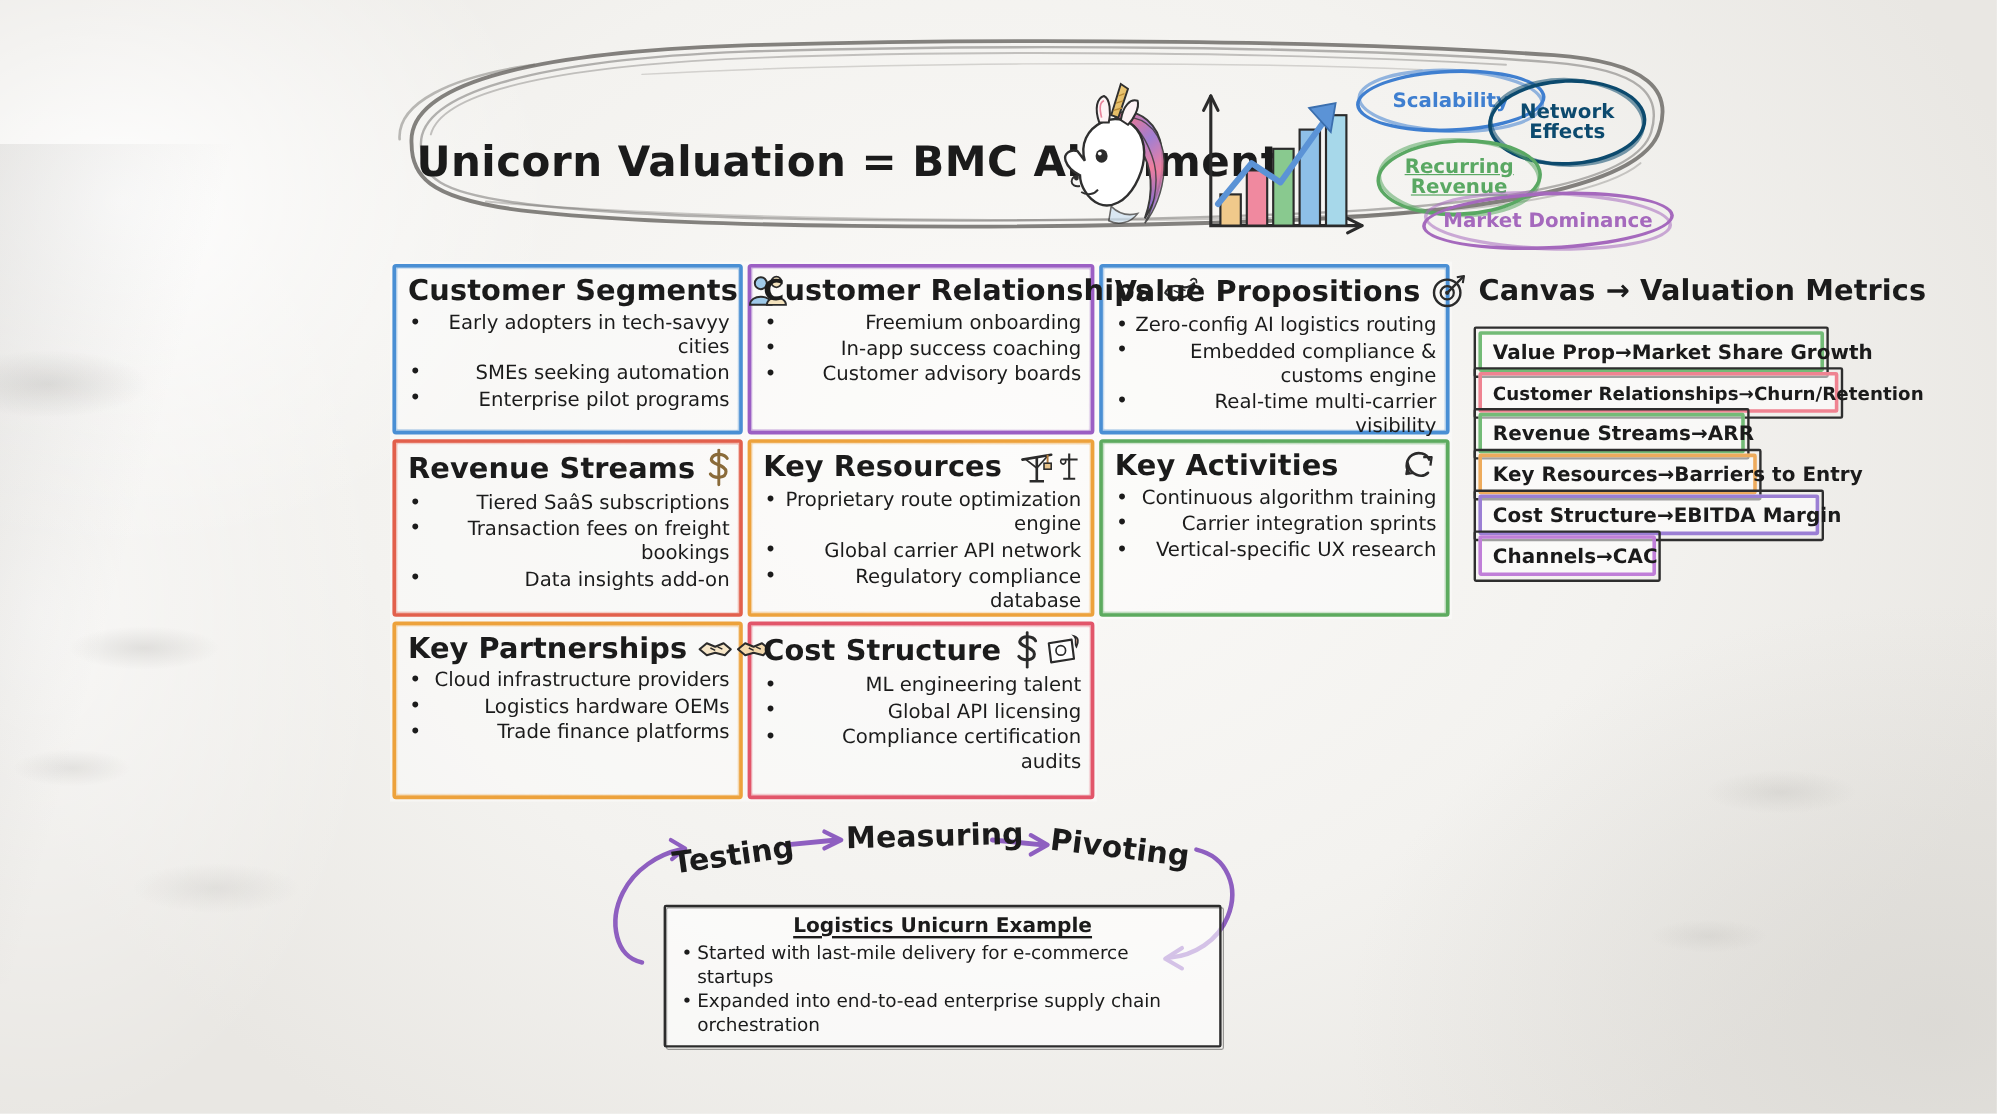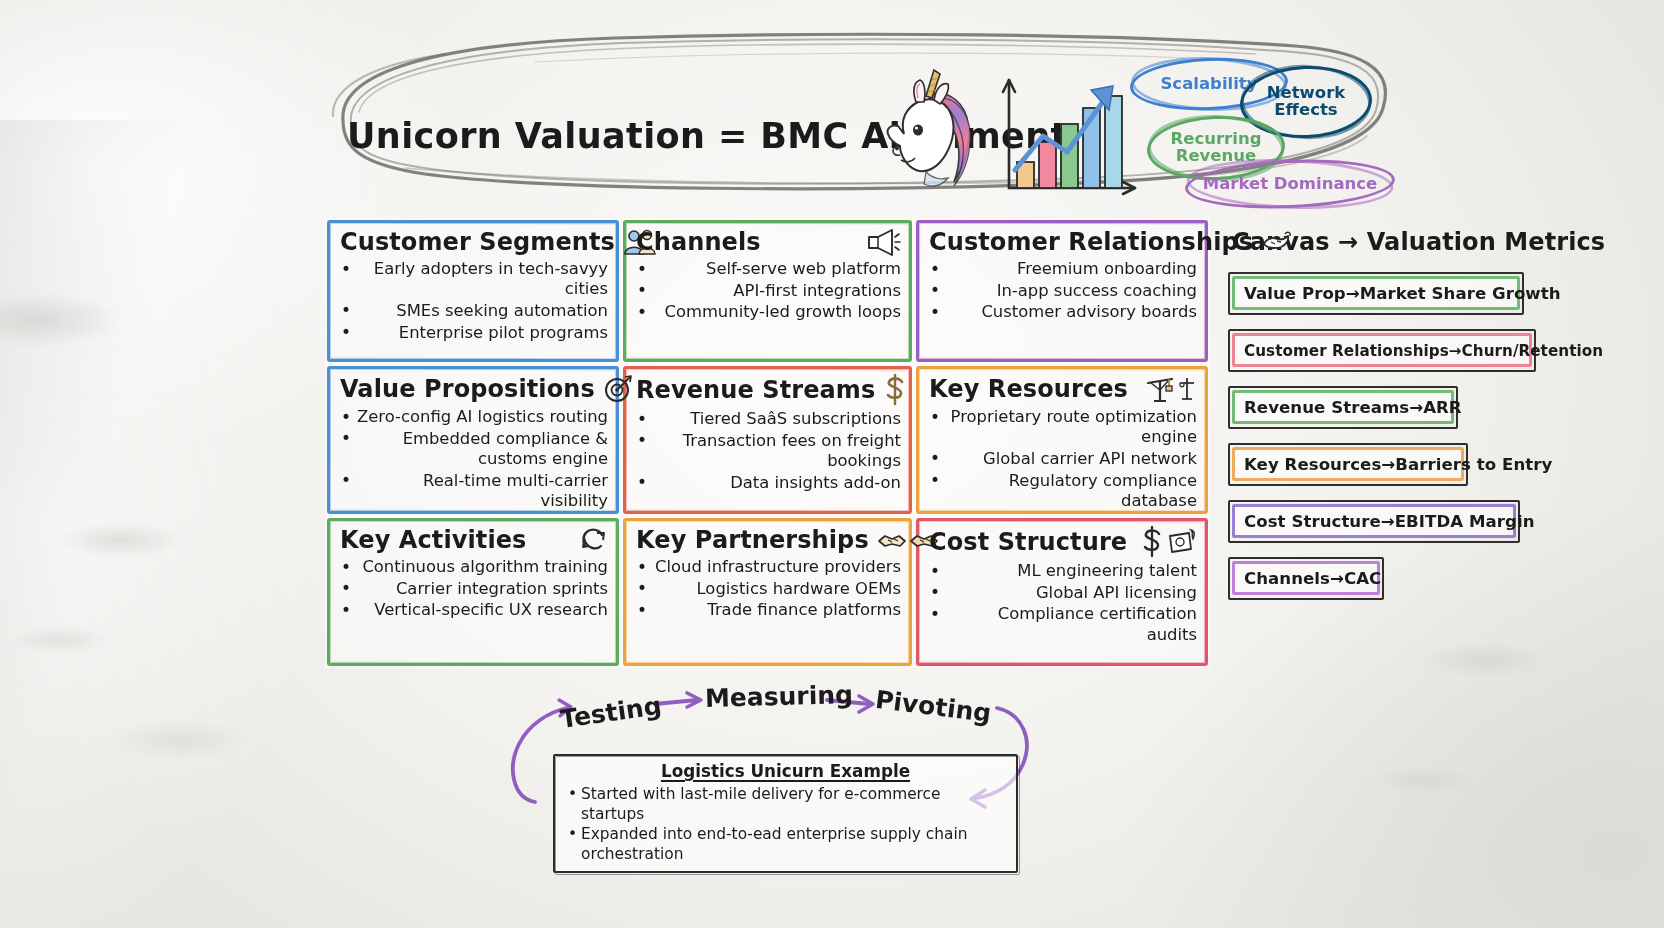--- a/index.html
+++ b/index.html
@@ -96,21 +96,21 @@
     transform: rotate(-2.5deg);
   }
   .driver-oval .ring.b {
     transform: rotate(2deg) scale(0.985, 1.03);
     opacity: 0.55;
   }
   .driver-oval span { position: relative; z-index: 2; }
 
   #oval-scalability      { left: 845px; top: 30px;  width: 158px; height: 52px;  color: #3f7fd0; }
   #oval-network-effects  { left: 955px; top: 38px;  width: 132px; height: 72px;  color: #0c4a6e; }
-  #oval-recurring-rev    { left: 862px; top: 88px;  width: 138px; height: 64px;  color: #5aa863; }
+  #oval-recurring-rev    { left: 862px; top: 88px;  width: 138px; height: 64px;  color: #5aa863; text-decoration: underline; }
   #oval-market-dominance { left: 900px; top: 132px; width: 210px; height: 48px;  color: #a569bd; }
 
   
   #bmc-grid {
     position: absolute;
     left: 325px; top: 218px;
     width: 885px; height: 450px;
     display: grid;
     grid-template-columns: 296px 293px 296px;
     grid-template-rows: 146px 152px 152px;
@@ -192,21 +192,20 @@
   #metrics-heading {
     font-size: 24px;
     font-weight: 700;
     color: #1b1b1b;
     white-space: nowrap;
     margin-bottom: 20px;
     letter-spacing: 0.1px;
   }
   .metric-chip {
     position: relative;
-    margin-bottom: 23px;
     padding: 8px 11px 7px 12px;
     background: rgba(255,255,255,0.55);
     white-space: nowrap;
   }
   .metric-chip .outer {
     position: absolute;
     inset: -4px -4px -5px -4px;
     border: 2.2px solid #2e2e2e;
     border-radius: 2px;
     pointer-events: none;
@@ -417,39 +416,20 @@
         </svg>
       </span>
     </div>
     <ul class="card-list">
       <li>Early adopters in tech-savyy cities</li>
       <li>SMEs seeking automation</li>
       <li>Enterprise pilot programs</li>
     </ul>
   </div>
 
-  <div class="bmc-card c-green">
-    <span class="frame"></span>
-    <span class="frame b"></span>
-    <div class="card-head">
-      <span class="card-title">Channels</span>
-      <span class="card-icons">
-        <svg width="36" height="28" viewBox="0 0 36 28">
-          <path d="M 4 9 L 4 20 L 13 20 L 27 27 L 27 2 L 13 9 Z" fill="#ffffff" stroke="#2b2b2b" stroke-width="1.9" stroke-linejoin="round"></path>
-          <path d="M 13 9 L 13 20" stroke="#2b2b2b" stroke-width="1.5"></path>
-          <path d="M 30 9 L 34 6 M 30 14 L 35 14 M 30 19 L 34 22" stroke="#2b2b2b" stroke-width="1.6" fill="none" stroke-linecap="round"></path>
-        </svg>
-      </span>
-    </div>
-    <ul class="card-list">
-      <li>Self-serve web platform</li>
-      <li>API-first integrations</li>
-      <li>Community-led growth loops</li>
-    </ul>
-  </div>
 
   <div class="bmc-card c-purple">
     <span class="frame"></span>
     <span class="frame b"></span>
     <div class="card-head">
       <span class="card-title">Customer Relationships</span>
       <span class="card-icons">
         <svg width="30" height="24" viewBox="0 0 30 24">
           <path d="M 3 14 C 5 9 11 7 16 9 C 20 10 24 9 27 6 C 28 10 25 15 20 17 C 14 19 6 18 3 14 Z" fill="#ffffff" stroke="#2b2b2b" stroke-width="1.8" stroke-linejoin="round"></path>
           <path d="M 10 12 L 14 14 M 16 11 L 20 12" stroke="#2b2b2b" stroke-width="1.3" fill="none"></path>

